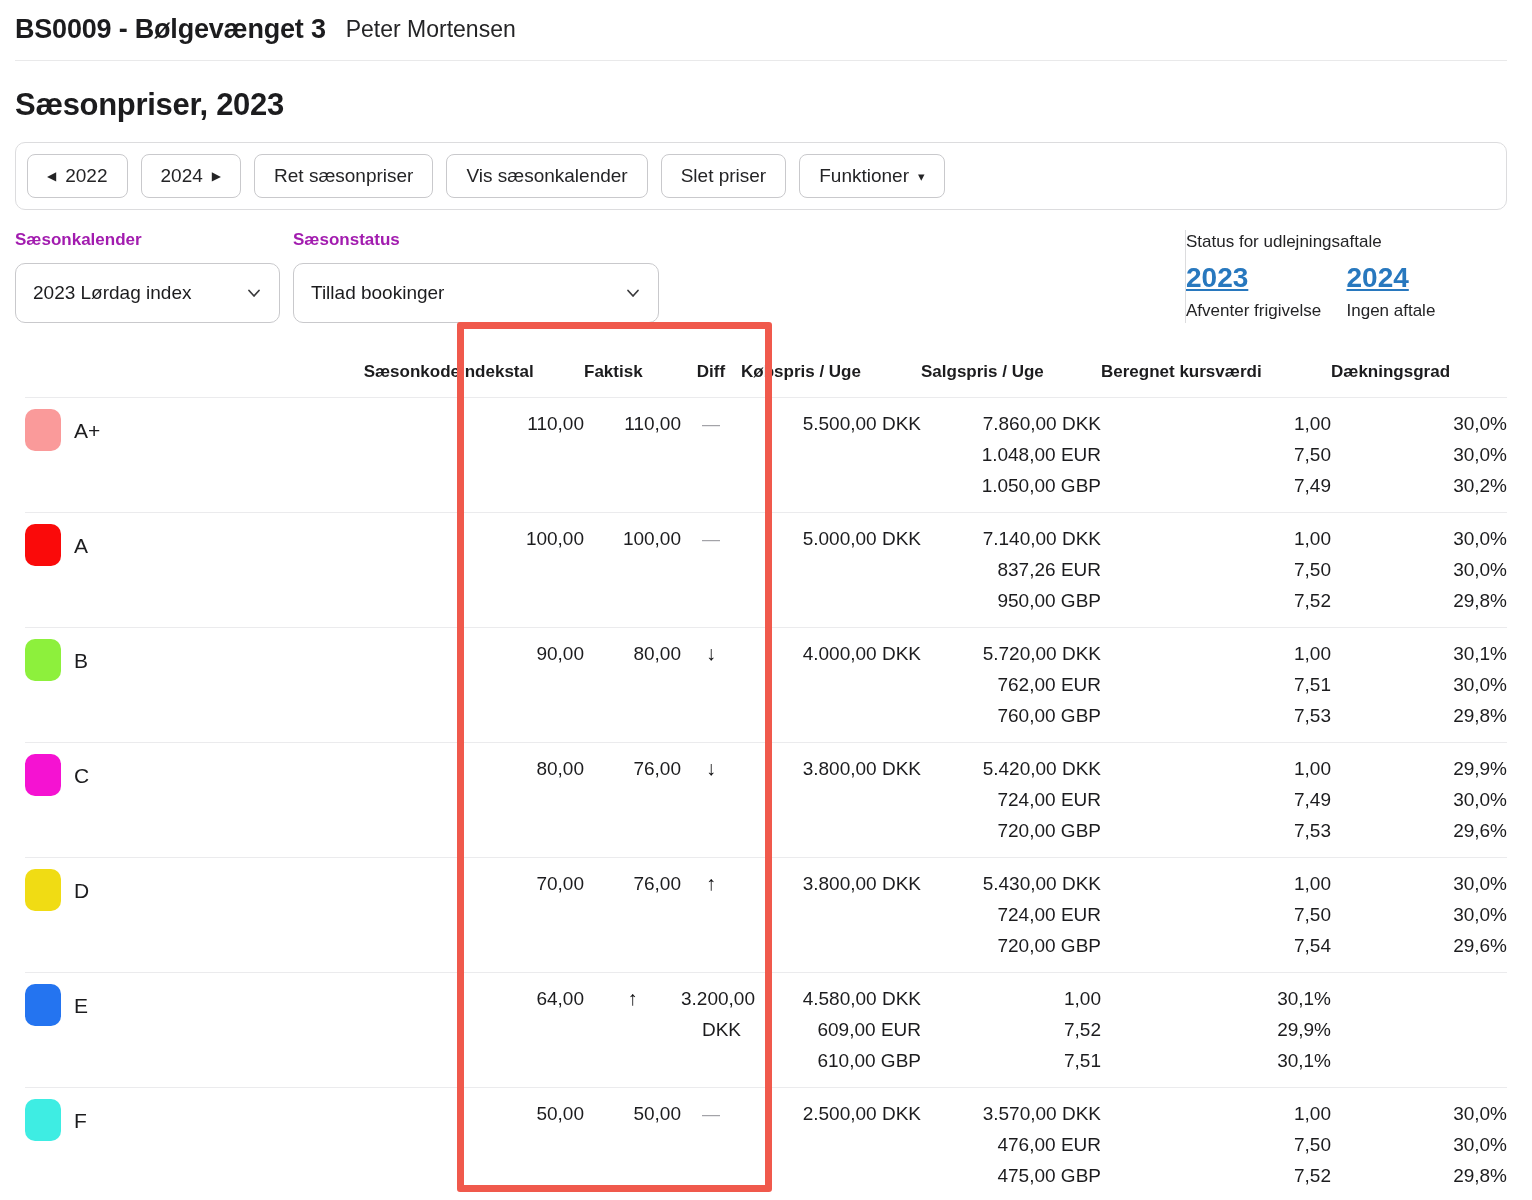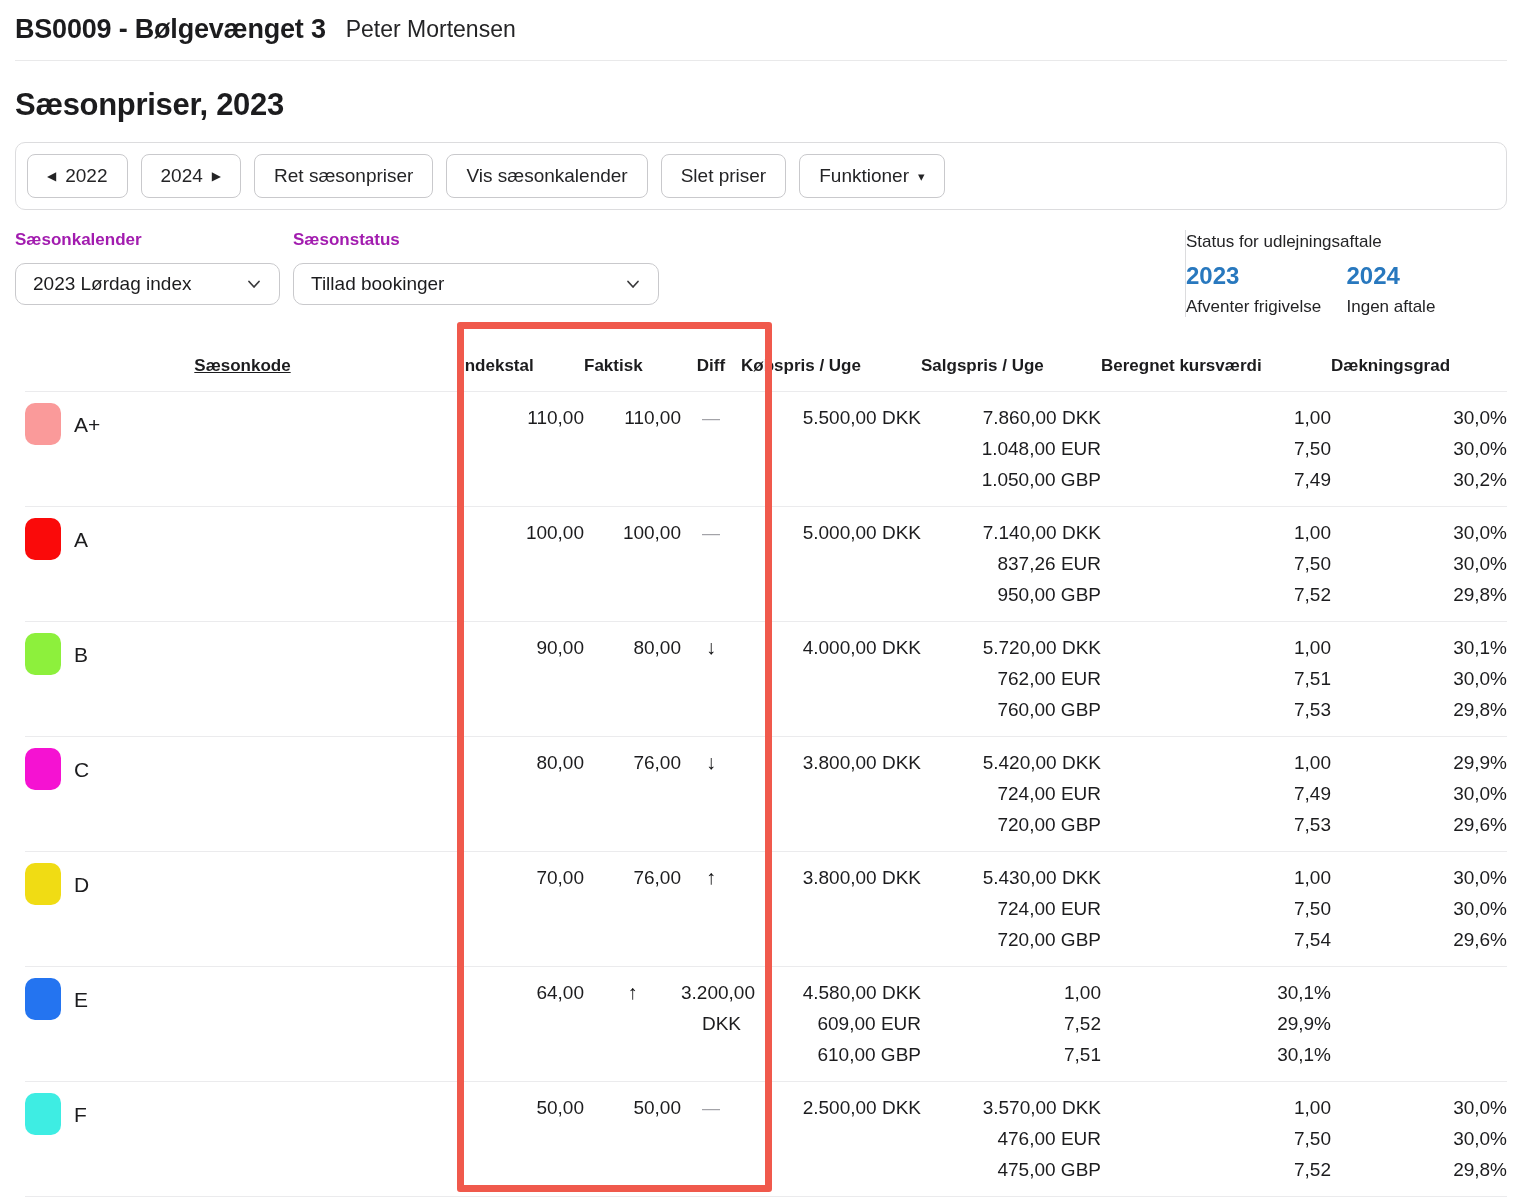--- a/index.html
+++ b/index.html
@@ -35,48 +35,48 @@
     cursor: pointer; line-height: 22px; white-space: nowrap;
   }
   .caret { font-size: 12px; line-height: 1; color: #242426; }
   .caret.down { font-size: 13px; }
 
   
   .filters { margin-top: 20px; display: flex; align-items: stretch; }
   .field { margin-right: 13px; }
   .field-label { font-size: 17px; font-weight: 600; color: #a21caf; }
   .select-box {
-    margin-top: 13px; height: 42px;
+    margin-top: 13px; height: 60px;
     border: 1px solid #c9c9cc; border-radius: 10px;
     display: flex; align-items: center; justify-content: space-between;
     padding: 0 17px; font-size: 19px; color: #1c1c1e; cursor: pointer; background: #fff;
   }
   .select-box.w1 { width: 265px; }
   .select-box.w2 { width: 366px; }
   .chev { width: 16px; height: 16px; flex: 0 0 auto; margin-left: 14px; }
 
   .rental-status {
     margin-left: auto; width: 322px;
     border-left: 1px solid #dcdcde; padding-left: 0;
   }
   .rental-status-title { font-size: 17px; font-weight: 400; color: #242426; padding-top: 2px; }
   .rental-cols { display: flex; margin-top: 10px; }
   .rental-col { width: 184px; }
-  .year-link { font-size: 24px; font-weight: 700; cursor: pointer; display: inline-block; }
+  .year-link { font-size: 28px; font-weight: 700; text-decoration: underline; cursor: pointer; display: inline-block; }
   .year-status { font-size: 17px; margin-top: 7px; color: #242426; }
 
   
   .season-table { margin-top: 22px; padding-left: 10px; }
   .trow {
     display: grid;
     grid-template-columns: 435px 124px 97px 60px 180px 180px 230px 176px;
   }
   .thead { padding: 16px 0 15px; border-bottom: 1px solid #ebebed; }
   .th { font-size: 17px; font-weight: 700; line-height: 21px; }
-  .th.first { text-align: center; text-decoration: underline; }
+  .th.first { text-align: right; }
   .th.diff-h { text-align: center; }
   .data-row { height: 115px; border-bottom: 1px solid #ebebed; padding-top: 10px; }
   .cell { font-size: 19px; line-height: 31px; text-align: right; }
   .cell .line { line-height: 31px; }
   .code-cell {
     display: flex; align-items: center; gap: 13px;
     height: 42px; text-align: left; margin-top: 1px;
   }
   .swatch { width: 36px; height: 42px; border-radius: 10px; flex: 0 0 auto; }
   .code-label { font-size: 21px; color: #1c1c1e; }

